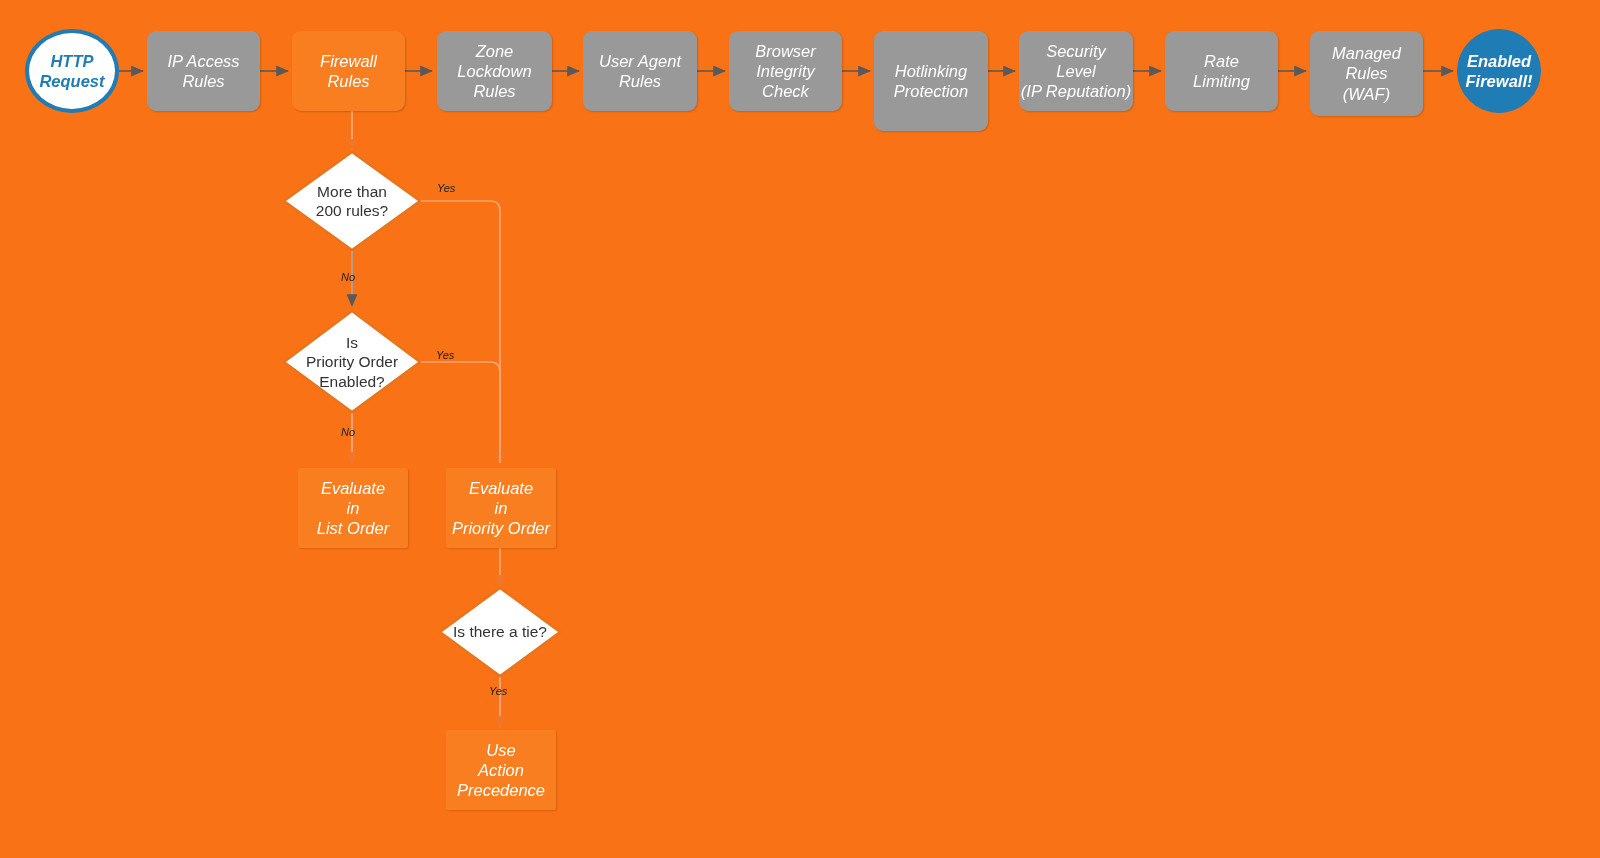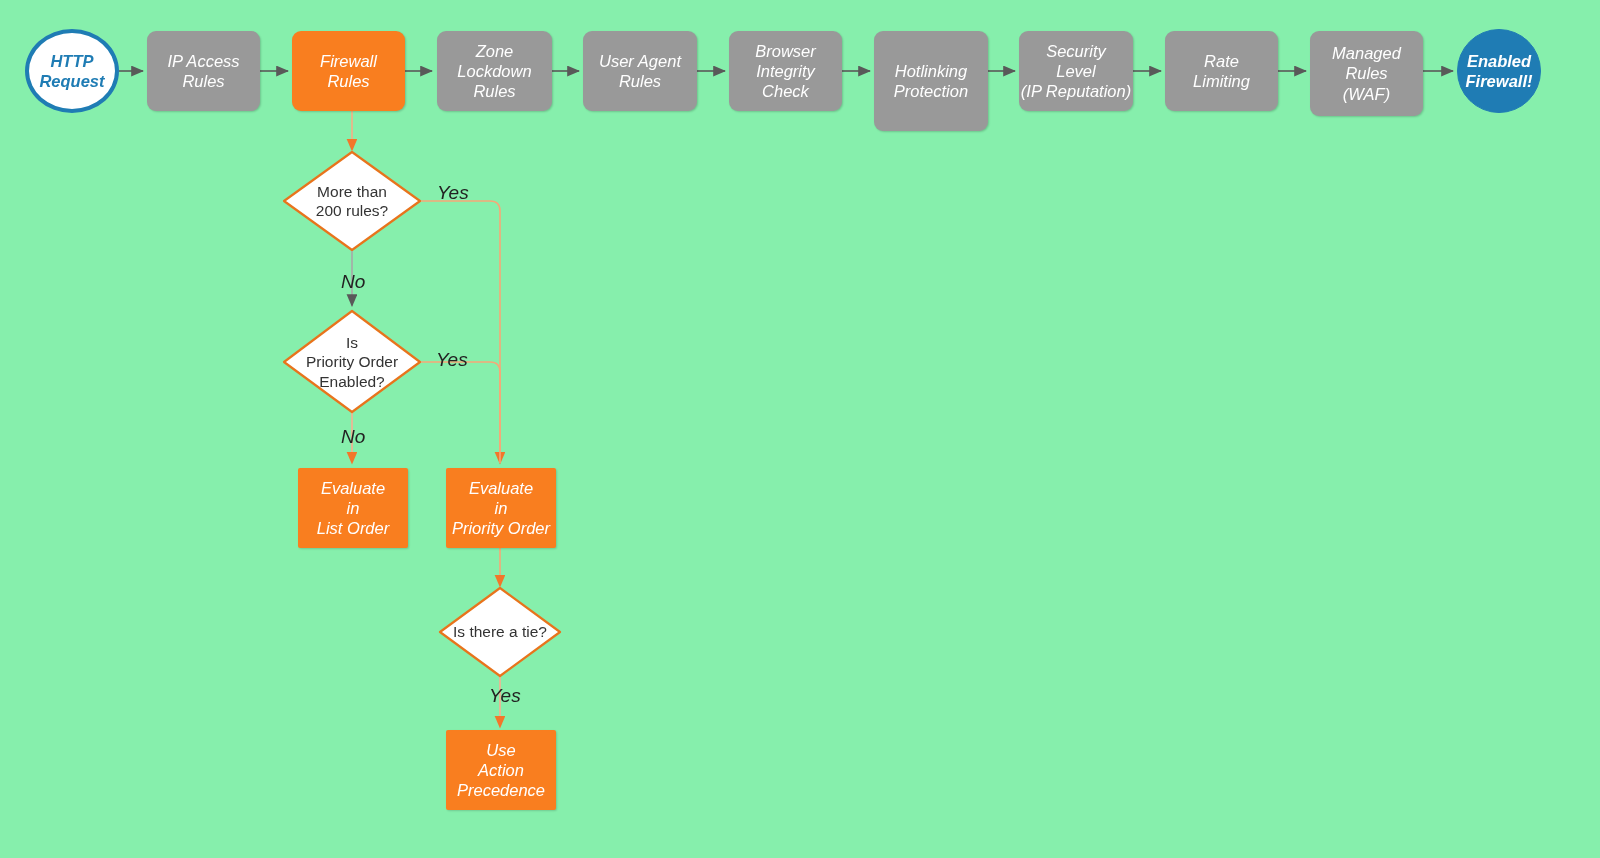--- a/index.html
+++ b/index.html
@@ -8,21 +8,21 @@
     background: #ffffff;
   }
   body {
     font-family: "Liberation Sans", sans-serif;
     -webkit-font-smoothing: antialiased;
   }
   #canvas {
     position: relative;
     width: 1600px;
     height: 858px;
-    background: #86efac;
+    background: #f97316;
     overflow: hidden;
   }
   #svg-layer {
     position: absolute;
     left: 0;
     top: 0;
     width: 1600px;
     height: 858px;
     pointer-events: none;
   }
@@ -91,21 +91,21 @@
     font-size: 15.5px;
     color: #333333;
     line-height: 1.25;
     white-space: pre-line;
     pointer-events: none;
   }
 
   
   .edge-label {
     position: absolute;
-    font-size: 19px;
+    font-size: 11px;
     font-style: italic;
     color: #222222;
     white-space: nowrap;
   }
 </style>
 </head>
 <body>
 
 <div id="canvas">
 

